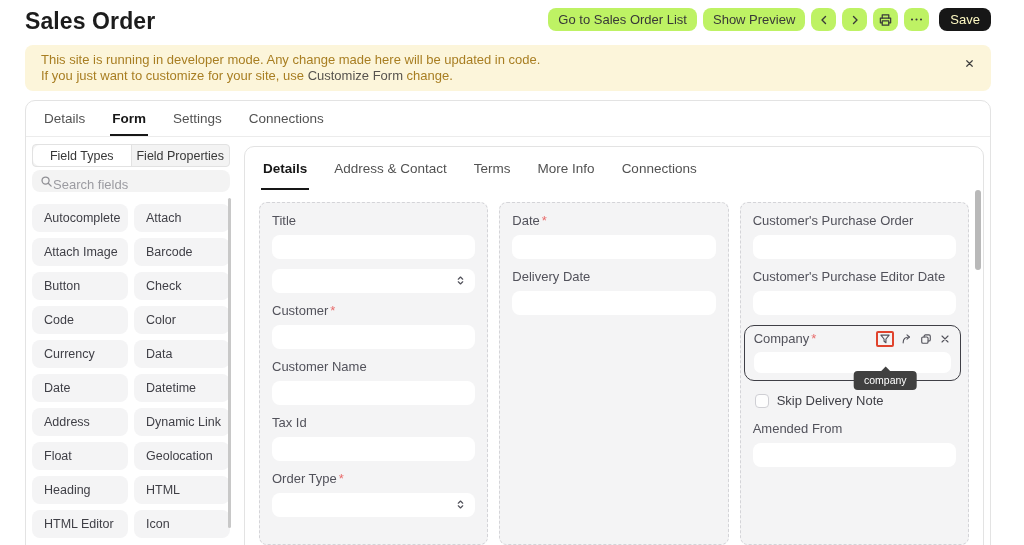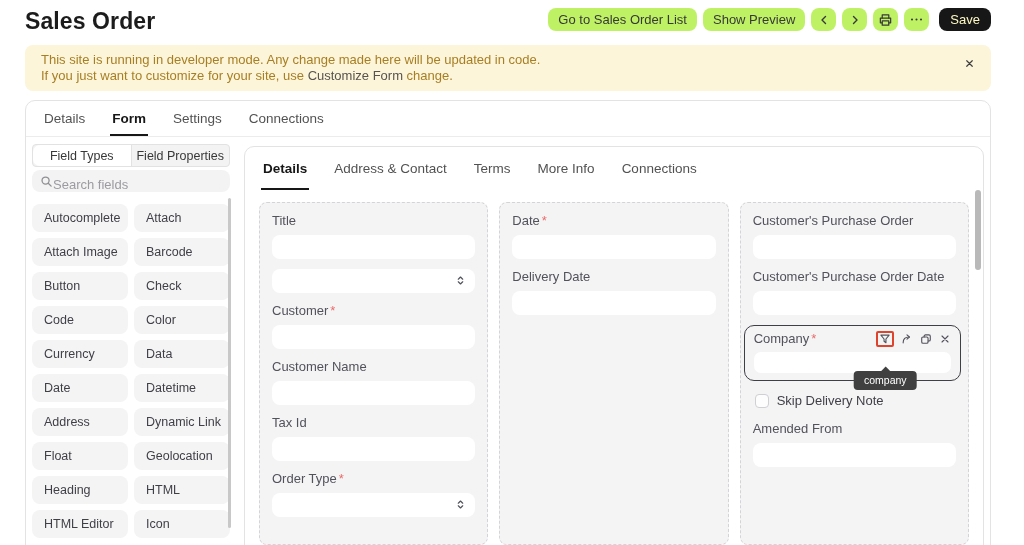--- a/index.html
+++ b/index.html
@@ -259,21 +259,21 @@
                 <div class="flabel">Delivery Date</div>
                 <div class="fctl"></div>
               </div>
             </div>
             <div class="col">
               <div class="field">
                 <div class="flabel">Customer's Purchase Order</div>
                 <div class="fctl"></div>
               </div>
               <div class="field">
-                <div class="flabel">Customer's Purchase Order Date</div>
+                <div class="flabel">Customer's Purchase Editor Date</div>
                 <div class="fctl"></div>
               </div>
               <div class="sel-field">
                 <div class="sel-head">
                   <div class="flabel">Company<span class="req">*</span></div>
                   <div class="sel-tools">
                     <span class="hlbox">
                       <svg width="12" height="12" viewBox="0 0 14 14" fill="none" stroke="currentColor" stroke-width="1.3" stroke-linecap="round" stroke-linejoin="round">
                         <path d="M2.2 2.5h9.6L8.1 7v4.3L5.9 9.6V7z"></path>
                       </svg>

